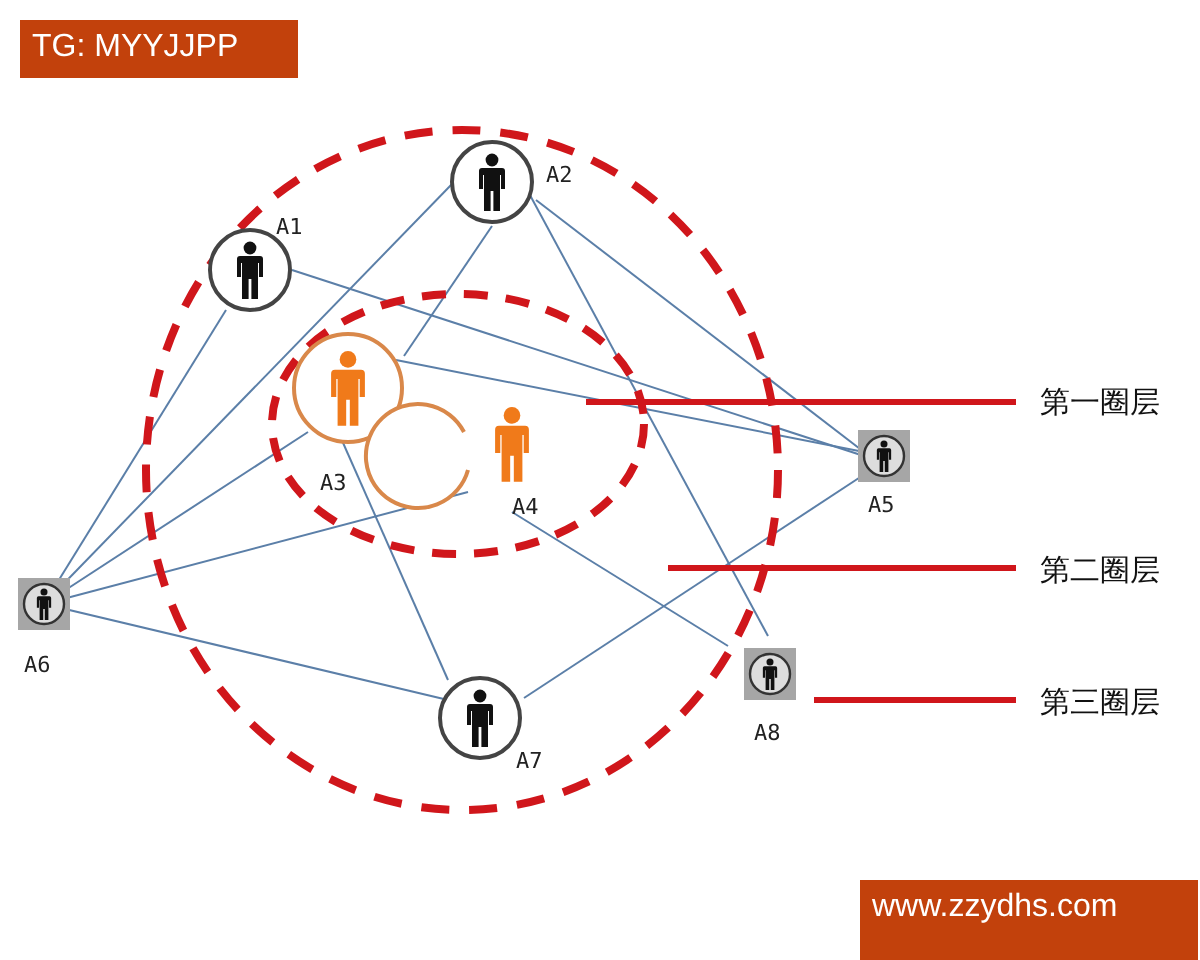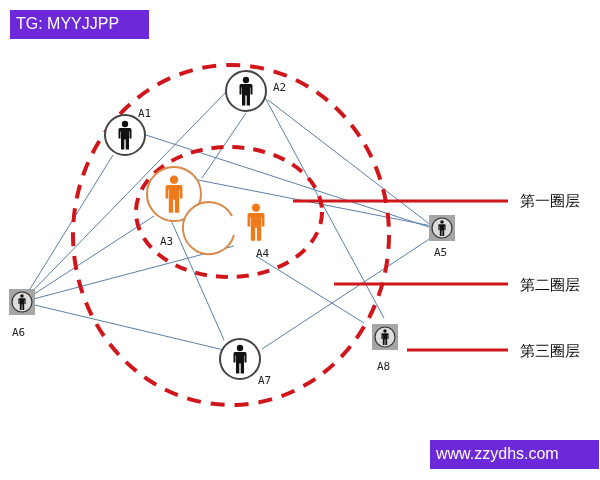--- a/index.html
+++ b/index.html
@@ -1,19 +1,19 @@
 <!DOCTYPE html>
 <html><head>
   <meta charset="utf-8">
   <style>
     html, body { margin:0; padding:0; background:#ffffff; }
     body { width:600px; height:480px; position:relative; overflow:hidden; font-family:"Liberation Sans", sans-serif; }
-    .badge { position:absolute; background:#6d28d9; color:#ffffff; font-family:"Liberation Sans", sans-serif; font-size:16px; line-height:28px; padding:0 6px; }
+    .badge { position:absolute; background:#c2410c; color:#ffffff; font-family:"Liberation Sans", sans-serif; font-size:16px; line-height:28px; padding:0 6px; }
     #tg-badge { left:10px; top:10px; width:127px; height:29px; }
-    #site-badge { left:430px; top:440px; width:157px; height:29px; }
+    #site-badge { left:430px; top:440px; width:157px; height:40px; }
     svg { position:absolute; left:0; top:0; }
     .node-label { font-family:"DejaVu Sans Mono", monospace; font-size:11px; fill:#222; }
     .legend-label { font-family:"DejaVu Sans", sans-serif; font-size:15px; fill:#111; }
   </style>
 </head>
 <body>
 
 <div id="tg-badge" class="badge">TG: MYYJJPP</div>
 <div id="site-badge" class="badge">www.zzydhs.com</div>
 

